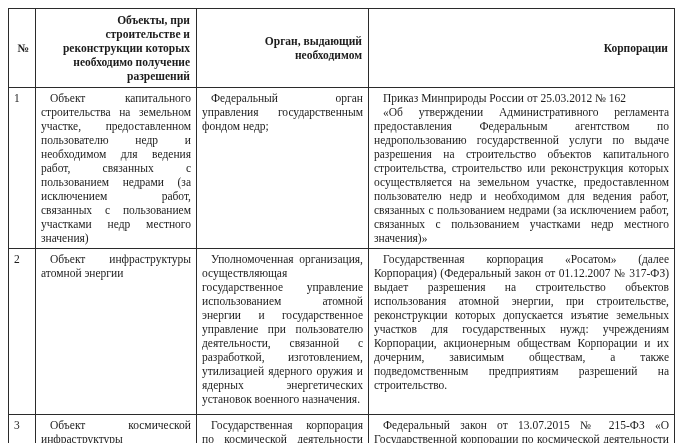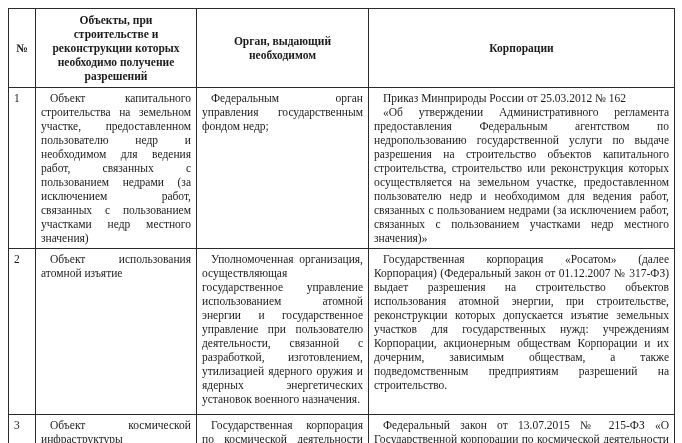--- a/index.html
+++ b/index.html
@@ -25,21 +25,21 @@
   table.permits td {
     border: 1px solid #2b2b2b;
     padding: 3px 5px 3px 5px;
     box-sizing: border-box;
     font-size: 11.5px;
     line-height: 1.22;
     overflow: hidden;
   }
   table.permits th {
     font-weight: bold;
-    text-align: center;
+    text-align: right;
     vertical-align: middle;
     padding: 4px 6px;
   }
   table.permits td {
     vertical-align: top;
     text-align: justify;
   }
   td.num-cell {
     text-align: center;
     padding-top: 5px;
@@ -77,31 +77,31 @@
         <th>Корпорации</th>
       </tr>
     </thead>
     <tbody>
       <tr class="data-row-1">
         <td class="num-cell">1</td>
         <td>
           <p class="para">Объект капитального строительства на земельном участке, предоставленном пользователю недр и необходимом для ведения работ, связанных с пользованием недрами (за исключением работ, связанных с пользованием участками недр местного значения)</p>
         </td>
         <td>
-          <p class="para">Федеральным орган управления государственным фондом недр;</p>
+          <p class="para">Федеральный орган управления государственным фондом недр;</p>
         </td>
         <td>
           <p class="para">Приказ Минприроды России от 25.03.2012 № 162</p>
           <p class="para">«Об утверждении Административного регламента предоставления Федеральным агентством по недропользованию государственной услуги по выдаче разрешения на строительство объектов капитального строительства, строительство или реконструкция которых осуществляется на земельном участке, предоставленном пользователю недр и необходимом для ведения работ, связанных с пользованием недрами (за исключением работ, связанных с пользованием участками недр местного значения)»</p>
         </td>
       </tr>
       <tr class="data-row-2">
         <td class="num-cell">2</td>
         <td>
-          <p class="para">Объект использования атомной изъятие</p>
+          <p class="para">Объект инфраструктуры атомной энергии</p>
         </td>
         <td>
           <p class="para">Уполномоченная организация, осуществляющая государственное управление использованием атомной энергии и государственное управление при пользователю деятельности, связанной с разработкой, изготовлением, утилизацией ядерного оружия и ядерных энергетических установок военного назначения.</p>
         </td>
         <td>
           <p class="para">Государственная корпорация «Росатом» (далее Корпорация) (Федеральный закон от 01.12.2007 № 317-ФЗ) выдает разрешения на строительство объектов использования атомной энергии, при строительстве, реконструкции которых допускается изъятие земельных участков для государственных нужд: учреждениям Корпорации, акционерным обществам Корпорации и их дочерним, зависимым обществам, а также подведомственным предприятиям разрешений на строительство.</p>
         </td>
       </tr>
       <tr class="data-row-3">
         <td class="num-cell">3</td>

